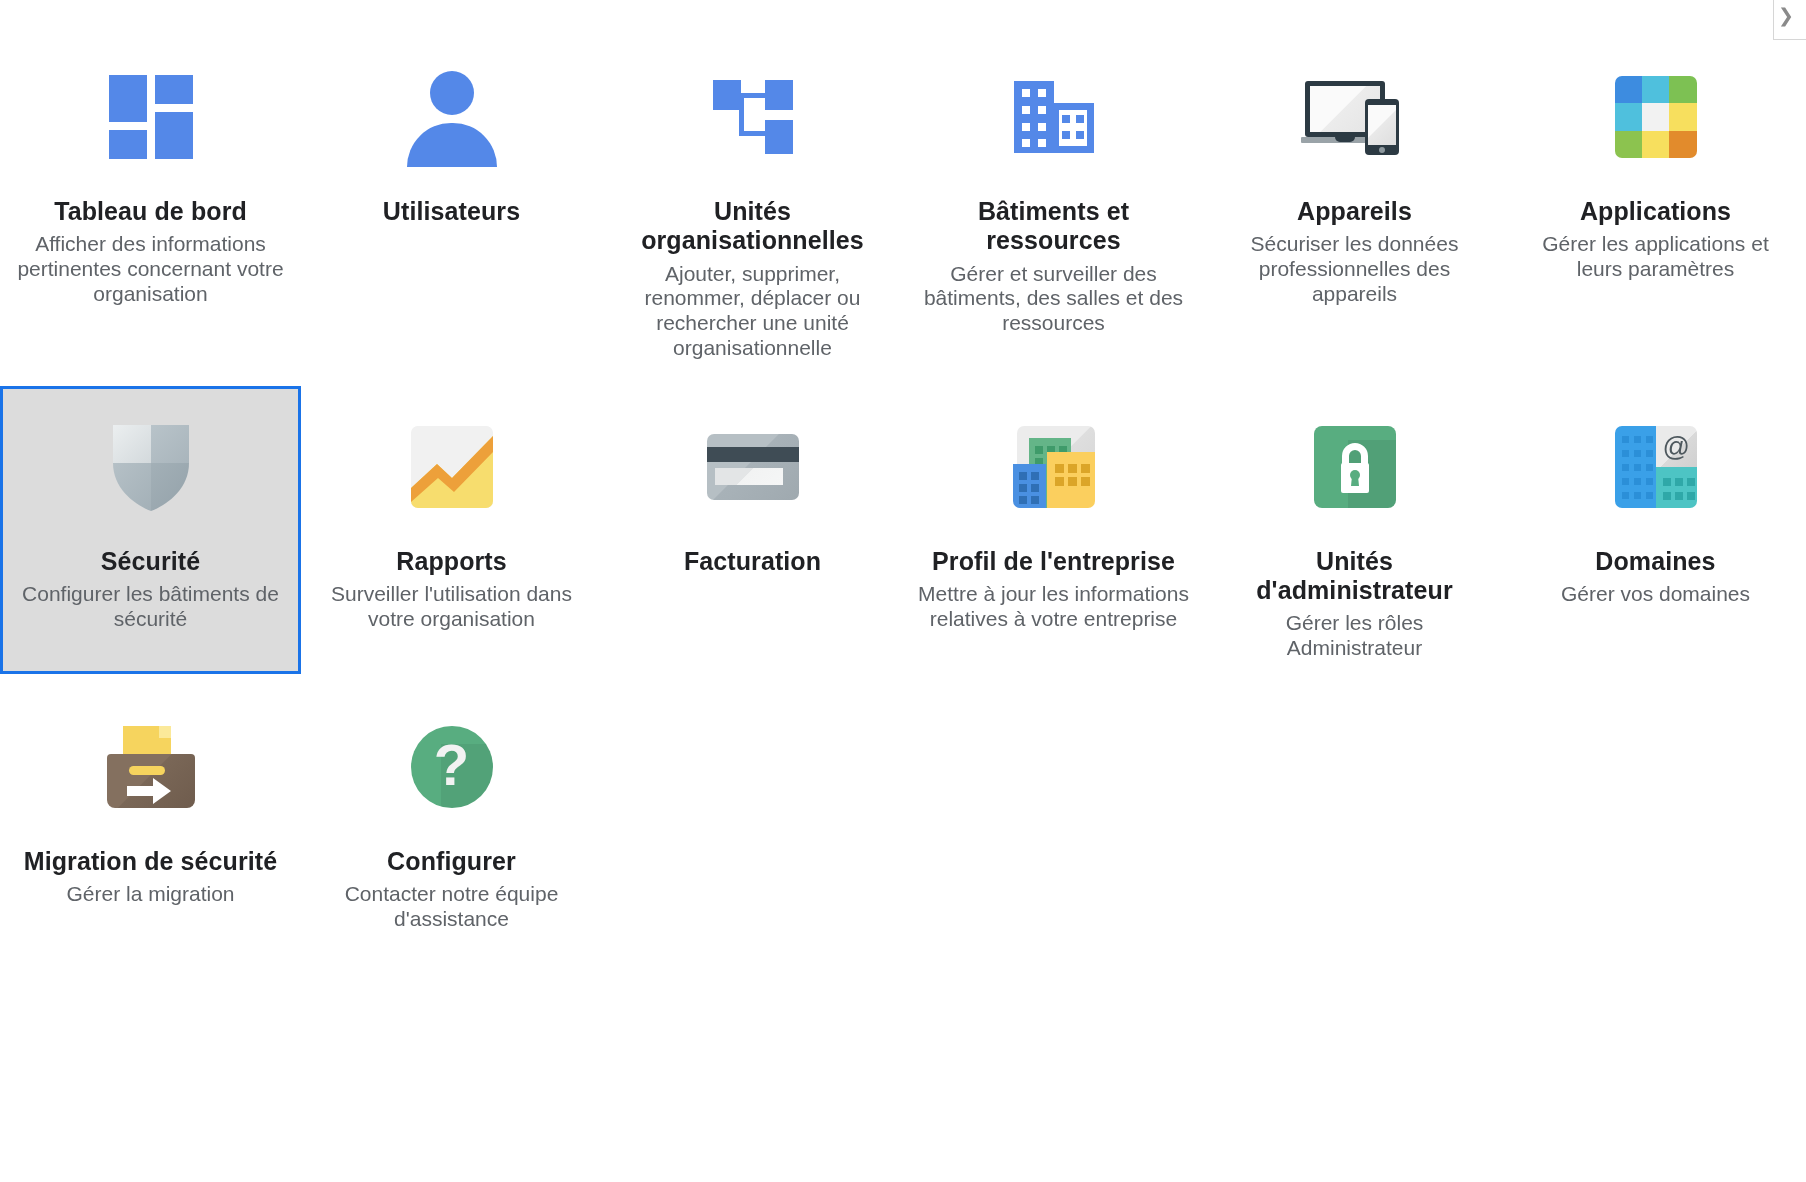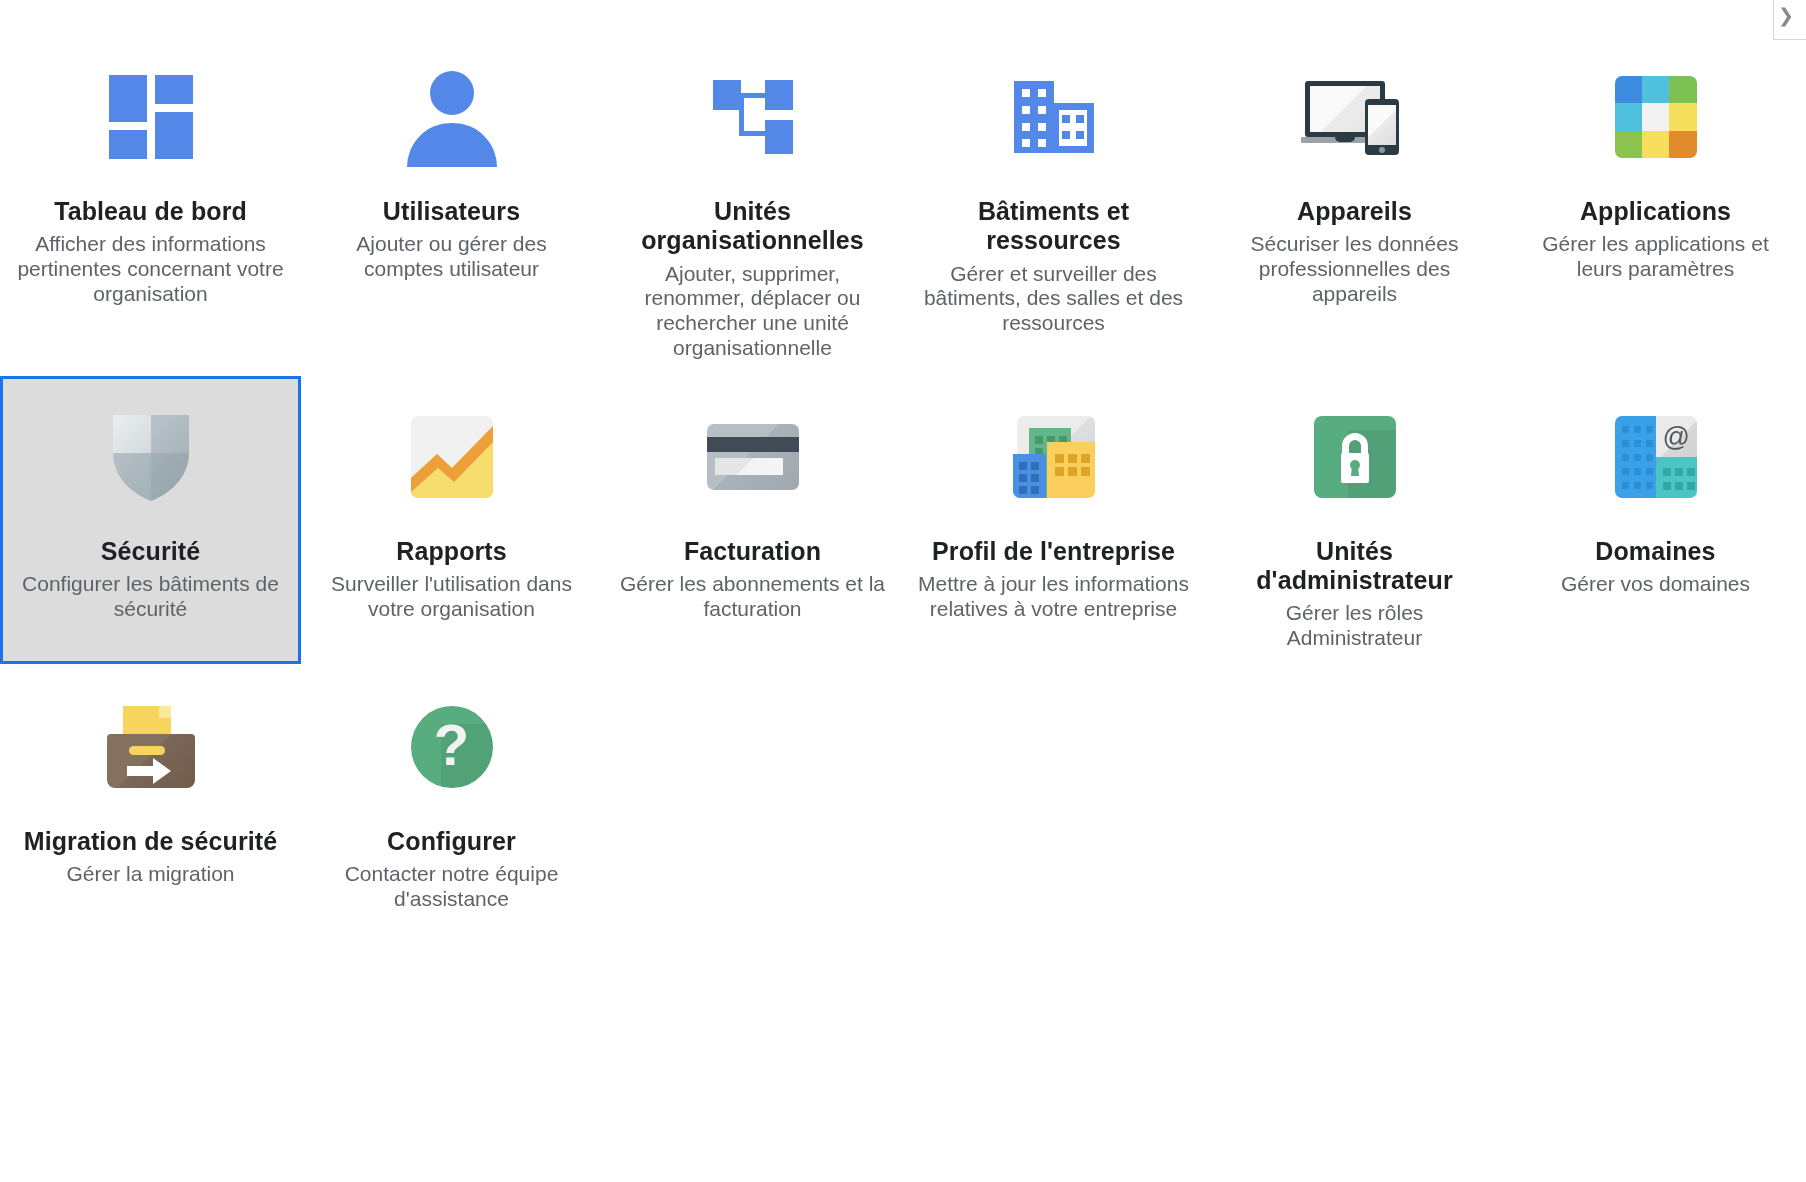--- a/index.html
+++ b/index.html
@@ -40,21 +40,21 @@
 
   
   #app-grid {
     position: absolute;
     top: 36px;
     left: 0;
     width: 1516px;
     display: grid;
     grid-template-columns: repeat(6, 301px);
     grid-auto-rows: min-content;
-    row-gap: 2px;
+    row-gap: 12px;
   }
   .tile {
     width: 301px;
     box-sizing: border-box;
     padding: 22px 8px 10px 8px;
     text-align: center;
     cursor: pointer;
     background: transparent;
     border: 3px solid transparent;
     position: relative;
@@ -306,21 +306,20 @@
   </div>
 
   <div class="tile row-1">
     <div class="tile-icon">
       <div class="ico-user">
           <span class="head"></span>
           <span class="body"></span>
         </div>
     </div>
     <div class="tile-title">Utilisateurs</div>
-    <div class="tile-desc">Ajouter ou gérer des comptes utilisateur</div>
   </div>
 
 
   <div class="tile row-1">
     <div class="tile-icon">
       <div class="ico-orgunit">
         <i class="b1"></i>
           <i class="b2"></i>
           <i class="b3"></i>
         <i class="conn"></i>
@@ -444,21 +443,20 @@
   </div>
 
   <div class="tile row-2">
     <div class="tile-icon">
       <div class="ico-card">
           <span class="stripe"></span>
           <span class="sign"></span>
         </div>
     </div>
     <div class="tile-title">Facturation</div>
-    <div class="tile-desc">Gérer les abonnements et la facturation</div>
   </div>
 
   <div class="tile row-2">
     <div class="tile-icon">
       <div class="ico-company">
         <span class="bg"></span>
         <span class="green"></span>
         <span class="dot" style="left:22px;top:20px;width:8px;height:8px;background:#3f9b6a;"></span>
         <span class="dot" style="left:34px;top:20px;width:8px;height:8px;background:#3f9b6a;"></span>
         <span class="dot" style="left:46px;top:20px;width:8px;height:8px;background:#3f9b6a;"></span>

